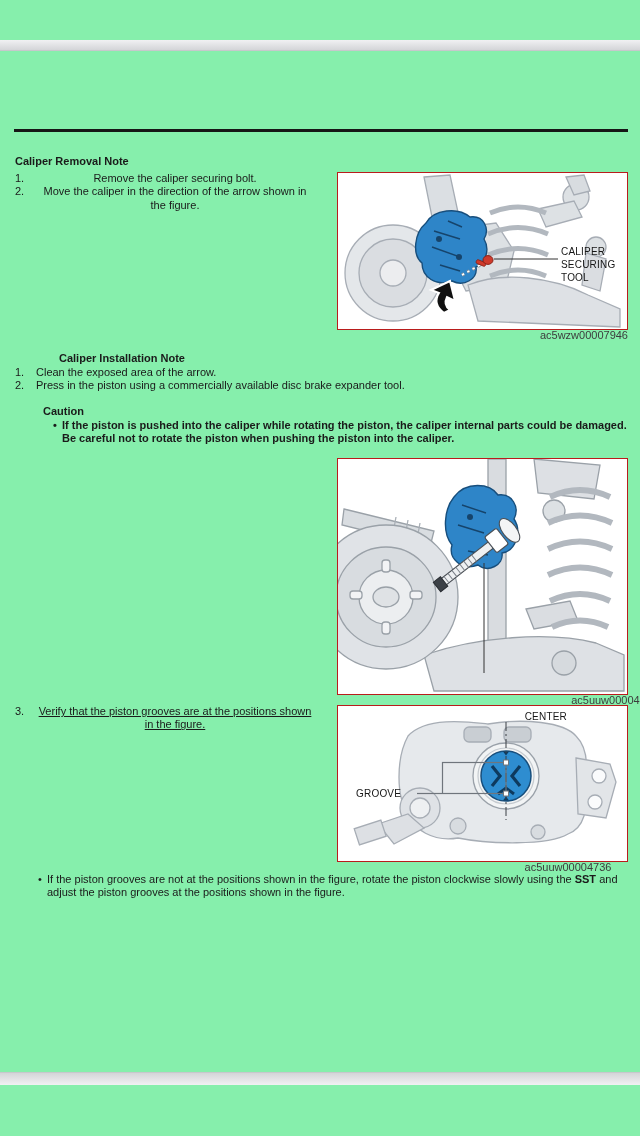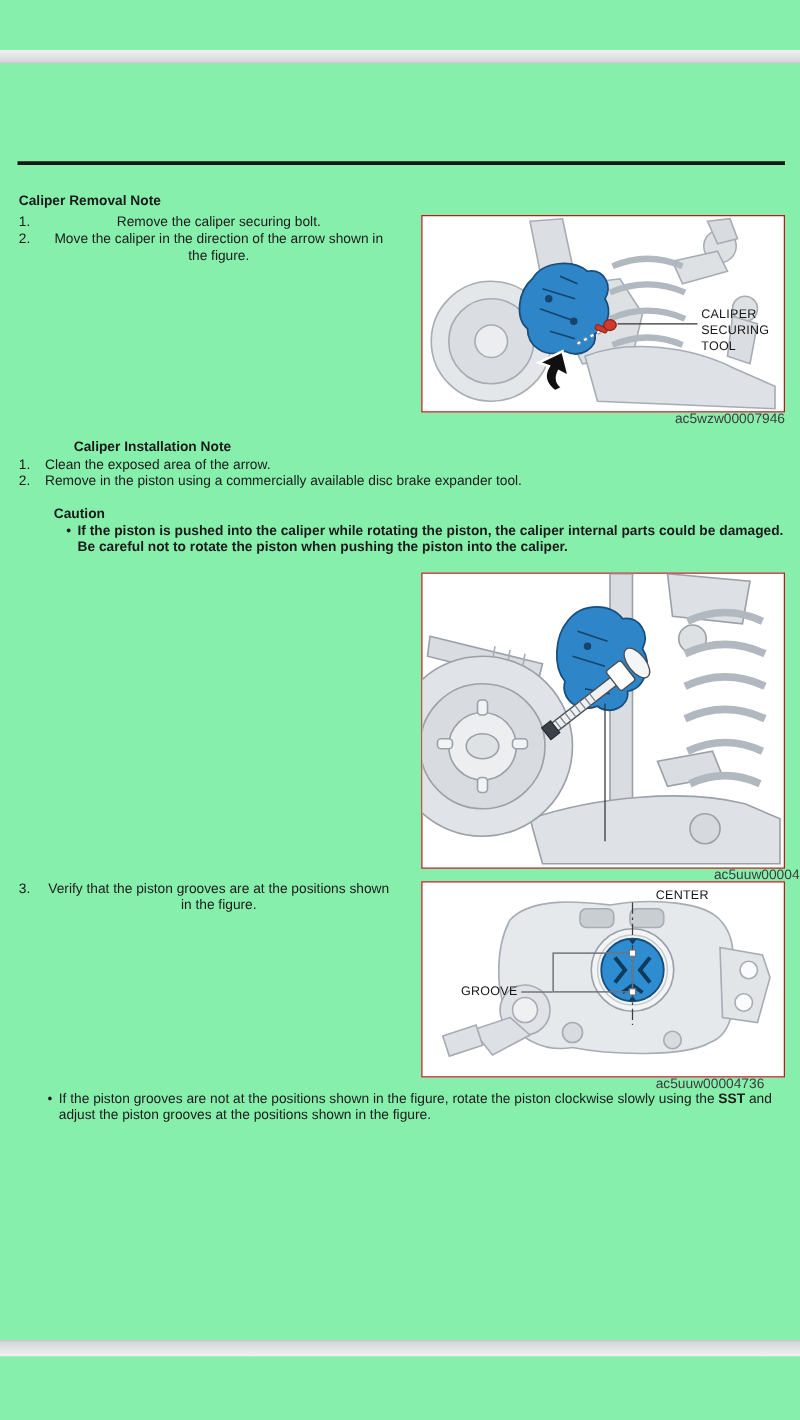--- a/index.html
+++ b/index.html
@@ -102,21 +102,21 @@
 
   <div class="h-bold" style="left:15px; top:352px;margin-left:44px;">Caliper Installation Note</div>
 
   <div class="steps" style="left:15px; top:366px; width:600px;">
     <div class="step">
       <span class="num">1.</span>
       <span class="stxt">Clean the exposed area of the arrow.</span>
     </div>
     <div class="step">
       <span class="num">2.</span>
-      <span class="stxt">Remove in the piston using a commercially available disc brake expander tool.</span>
+      <span class="stxt">Press in the piston using a commercially available disc brake expander tool.</span>
     </div>
   </div>
 
   <div class="h-bold" style="left:43px; top:405px;">Caution</div>
 
   <div class="caution-bullet" style="left:53px; top:419px; width:575px;">
     <span class="bullet-glyph">•</span>
     <span>If the piston is pushed into the caliper while rotating the piston, the caliper internal parts could be damaged. Be careful not to rotate the piston when pushing the piston into the caliper.</span>
   </div>
 
@@ -173,21 +173,21 @@
       </g>
 
       <line x1="146" y1="104" x2="146" y2="214" stroke="#333" stroke-width="1"></line>
     </svg>
   </div>
   <div class="fig-id" style="left:538px; top:696px;">ac5uuw00004806</div>
 
   <div class="steps" style="left:15px; top:705px; width:300px;">
     <div class="step">
       <span class="num">3.</span>
-      <span class="stxt" style="width:278px;">Verify that the piston grooves are at the positions shown in the figure.</span>
+      <span class="stxt" style="width:278px;text-decoration:underline;">Verify that the piston grooves are at the positions shown in the figure.</span>
     </div>
   </div>
 
   <div class="figure-box" style="left:337px; top:705px; width:289px; height:155px;">
     <svg width="289" height="155" viewBox="0 0 289 155">
 
       <g fill="#e6e9ec" stroke="#a7adb5" stroke-width="1.3">
         <path d="M70,30 C88,10 132,16 150,18 C186,12 226,16 238,30 C252,44 250,70 244,86 C252,100 246,122 230,128 C210,140 150,138 120,132 C96,136 74,124 70,106 C58,92 58,52 70,30 Z"></path>
         <rect x="126" y="21" width="27" height="15" rx="5" fill="#c9ced3"></rect>
         <rect x="166" y="21" width="27" height="15" rx="5" fill="#c9ced3"></rect>
@@ -214,21 +214,21 @@
       </g>
 
       <line x1="168" y1="16" x2="168" y2="114" stroke="#3a3f45" stroke-width="1" stroke-dasharray="9 3 2 3"></line>
 
       <rect x="104.5" y="56.5" width="63.5" height="31" fill="none" stroke="#6f757c" stroke-width="1.2"></rect>
       <line x1="79" y1="87.5" x2="104" y2="87.5" stroke="#6f757c" stroke-width="1.2"></line>
       <rect x="165.5" y="54" width="5" height="5" fill="#ffffff" stroke="#6f757c" stroke-width="1"></rect>
       <rect x="165.5" y="85" width="5" height="5" fill="#ffffff" stroke="#6f757c" stroke-width="1"></rect>
     </svg>
     <div class="fig-label" style="left:107px; top:4px; width:122px; text-align:right;">CENTER</div>
-    <div class="fig-label" style="left:18px; top:81px; width:58px; text-align:right;">GROOVE</div>
+    <div class="fig-label" style="left:18px; top:81px; width:58px; text-align:left;">GROOVE</div>
   </div>
   <div class="fig-id" style="left:508px; top:863px;text-align:center;">ac5uuw00004736</div>
 
   <div class="final-bullet" style="left:38px; top:873px; width:592px;">
     <span class="bullet-glyph">•</span>
     <span><span>If the piston grooves are not at the positions shown in the figure, rotate the piston clockwise slowly using the </span><b>SST</b><span> and adjust the piston grooves at the positions shown in the figure.</span></span>
   </div>
 
 </div>
 

